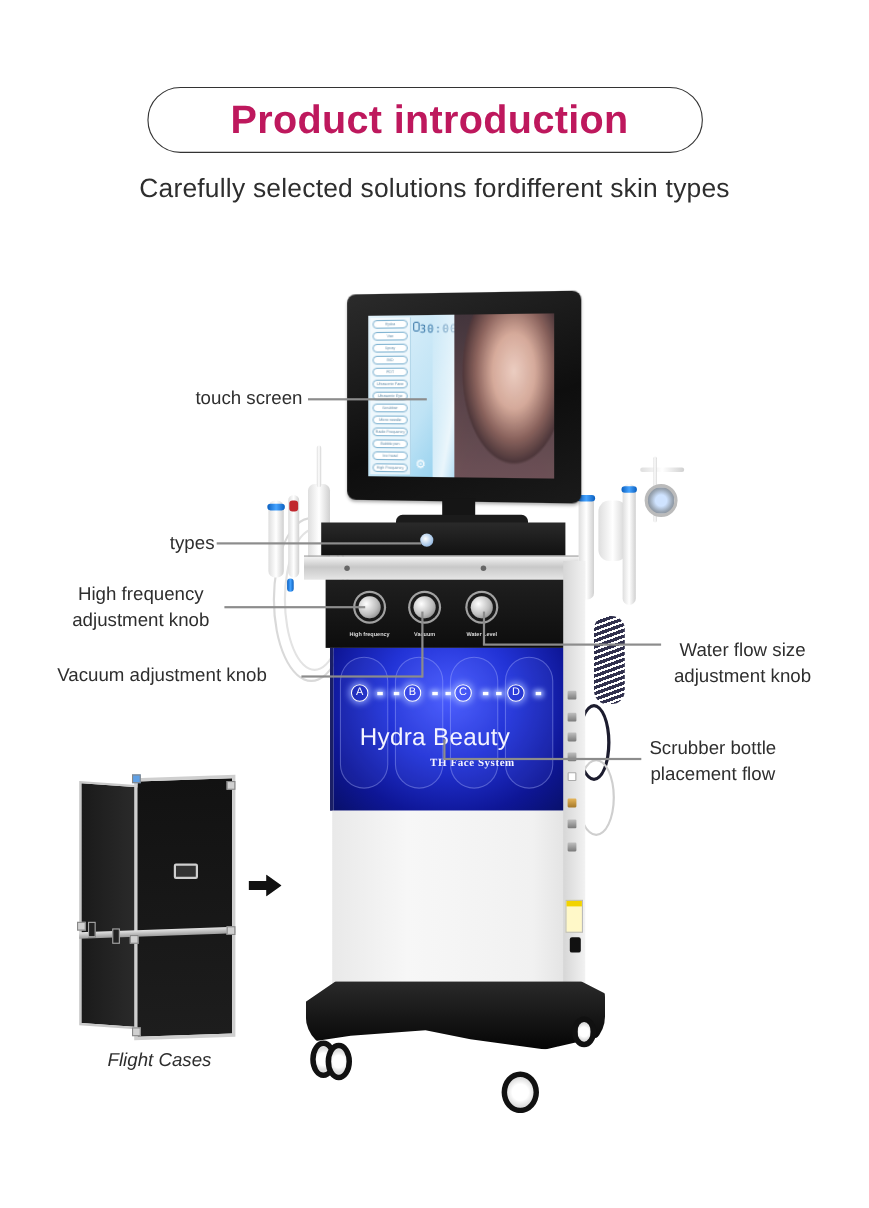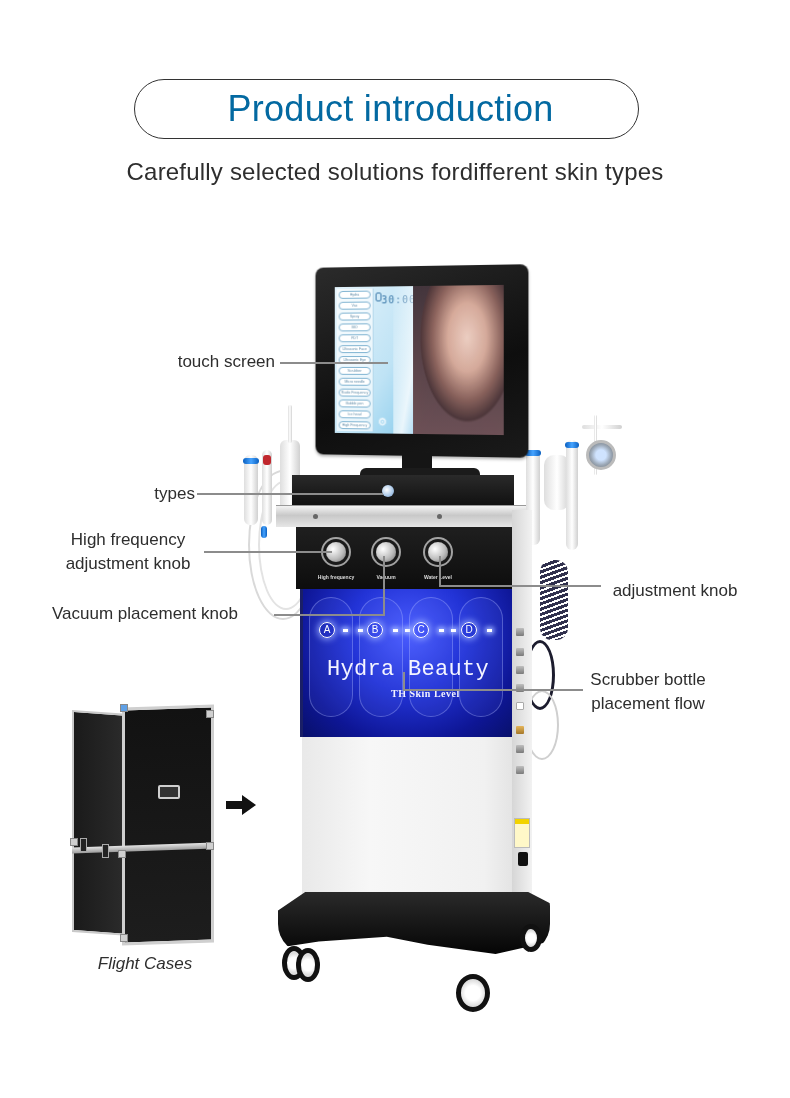--- a/index.html
+++ b/index.html
@@ -4,21 +4,21 @@
 <style>
   * { box-sizing: border-box; margin: 0; padding: 0; }
   html, body { width: 790px; height: 1098px; background: #ffffff; overflow: hidden; }
   body { position: relative; font-family: "Liberation Sans", "DejaVu Sans", sans-serif; color: #2b2b2b; }
 
   .title-pill {
     position: absolute; left: 134px; top: 79px; width: 505px; height: 60px;
     border: 1.5px solid #333; border-radius: 30px; background: #fff;
     display: flex; align-items: center; justify-content: center;
   }
-  .title-pill h1 { font-size: 36px; font-weight: 400; color: #0369a1; letter-spacing: 0.3px; padding-left: 8px; }
+  .title-pill h1 { font-size: 36px; font-weight: 700; color: #be185d; letter-spacing: 0.3px; padding-left: 8px; }
 
   .subtitle {
     position: absolute; left: 0; top: 158px; width: 790px; text-align: center;
     font-size: 24px; color: #2e2e2e; letter-spacing: 0.2px;
   }
 
   .label { position: absolute; font-size: 17px; color: #2e2e2e; line-height: 24px; }
   .label.right { text-align: right; }
   .label.center { text-align: center; }
   .leader { position: absolute; height: 2px; background: #8c8c8c; }
@@ -97,21 +97,21 @@
   .tank .bottle {
     position: absolute; top: 8px; width: 44px; height: 120px; border-radius: 22px;
     border: 1px solid rgba(180,190,255,0.35); background: rgba(120,140,255,0.10);
   }
   .tank .bottle-letter {
     position: absolute; top: 33px; width: 16px; height: 16px; border-radius: 50%;
     border: 1.5px solid #fff; color: #fff; font-size: 10px; text-align: center; line-height: 14px;
     box-shadow: 0 0 6px 2px rgba(150,170,255,0.8);
   }
   .tank .led { position: absolute; top: 40px; width: 5px; height: 3px; background: #fff; box-shadow: 0 0 5px 2px #9fb3ff; }
-  .tank .brand { position: absolute; left: 24px; top: 68px; font-family: Liberation Mono, monospace; font-size: 22px; color: #f4f4ff; letter-spacing: 0.3px; }
+  .tank .brand { position: absolute; left: 24px; top: 68px; font-family: Liberation Sans, sans-serif; font-size: 22px; color: #f4f4ff; letter-spacing: 0.3px; }
   .tank .sub-brand { position: absolute; left: 88px; top: 99px; font-family: "Liberation Serif", serif; font-size: 10px; color: #f4f4ff; font-weight: 700; letter-spacing: 0.5px; }
 
   .cabinet {
     position: absolute; left: 302px; top: 737px; width: 228px; height: 190px;
     background: linear-gradient(90deg, #e9e9e9 0%, #f7f7f7 30%, #f1f1f1 80%, #dcdcdc 100%);
   }
   .side-panel {
     position: absolute; left: 512px; top: 510px; width: 20px; height: 420px;
     background: linear-gradient(90deg, #d6d6d6, #f2f2f2);
   }
@@ -236,21 +236,21 @@
     <div class="led" style="left:55px;"></div>
     <div class="bottle-letter" style="left:64px;">B</div>
     <div class="led" style="left:90px;"></div>
     <div class="led" style="left:102px;"></div>
     <div class="bottle-letter" style="left:110px;">C</div>
     <div class="led" style="left:136px;"></div>
     <div class="led" style="left:148px;"></div>
     <div class="bottle-letter" style="left:158px;">D</div>
     <div class="led" style="left:184px;"></div>
     <div class="brand">Hydra Beauty</div>
-    <div class="sub-brand">TH Skin Level</div>
+    <div class="sub-brand">TH Face System</div>
   </div>
 
   <div class="cabinet"></div>
   <div class="side-panel"></div>
   <div class="port" style="top:628px;"></div>
   <div class="port" style="top:648px;"></div>
   <div class="port" style="top:666px;"></div>
   <div class="port" style="top:684px;"></div>
   <div class="port" style="top:702px;background:#fff;border:1px solid #aaa;"></div>
   <div class="port gold" style="top:726px;"></div>
@@ -275,22 +275,23 @@
 <div class="leader" style="left:439px;top:585px;width:162px;"></div>
 <div class="leader v" style="left:403px;top:672px;height:18px;"></div>
 <div class="leader" style="left:403px;top:689px;width:180px;"></div>
 
 <div class="label right" style="left:120px;top:350px;width:155px;">touch screen</div>
 <div class="label right" style="left:90px;top:482px;width:105px;">types</div>
 <div class="label center" style="left:52px;top:528px;width:152px;">
   <div>High frequency</div>
   <div>adjustment knob</div>
 </div>
-<div class="label" style="left:52px;top:602px;width:220px;">Vacuum placement knob</div>
+<div class="label" style="left:52px;top:602px;width:220px;">Vacuum adjustment knob</div>
 <div class="label center" style="left:600px;top:579px;width:150px;">
+  <div>Water flow size</div>
   <div>adjustment knob</div>
 </div>
 <div class="label center" style="left:578px;top:668px;width:140px;">
   <div>Scrubber bottle</div>
   <div>placement flow</div>
 </div>
 
 <div class="case-left"></div>
 <div class="case-front"></div>
 <div class="case-divider"></div>

